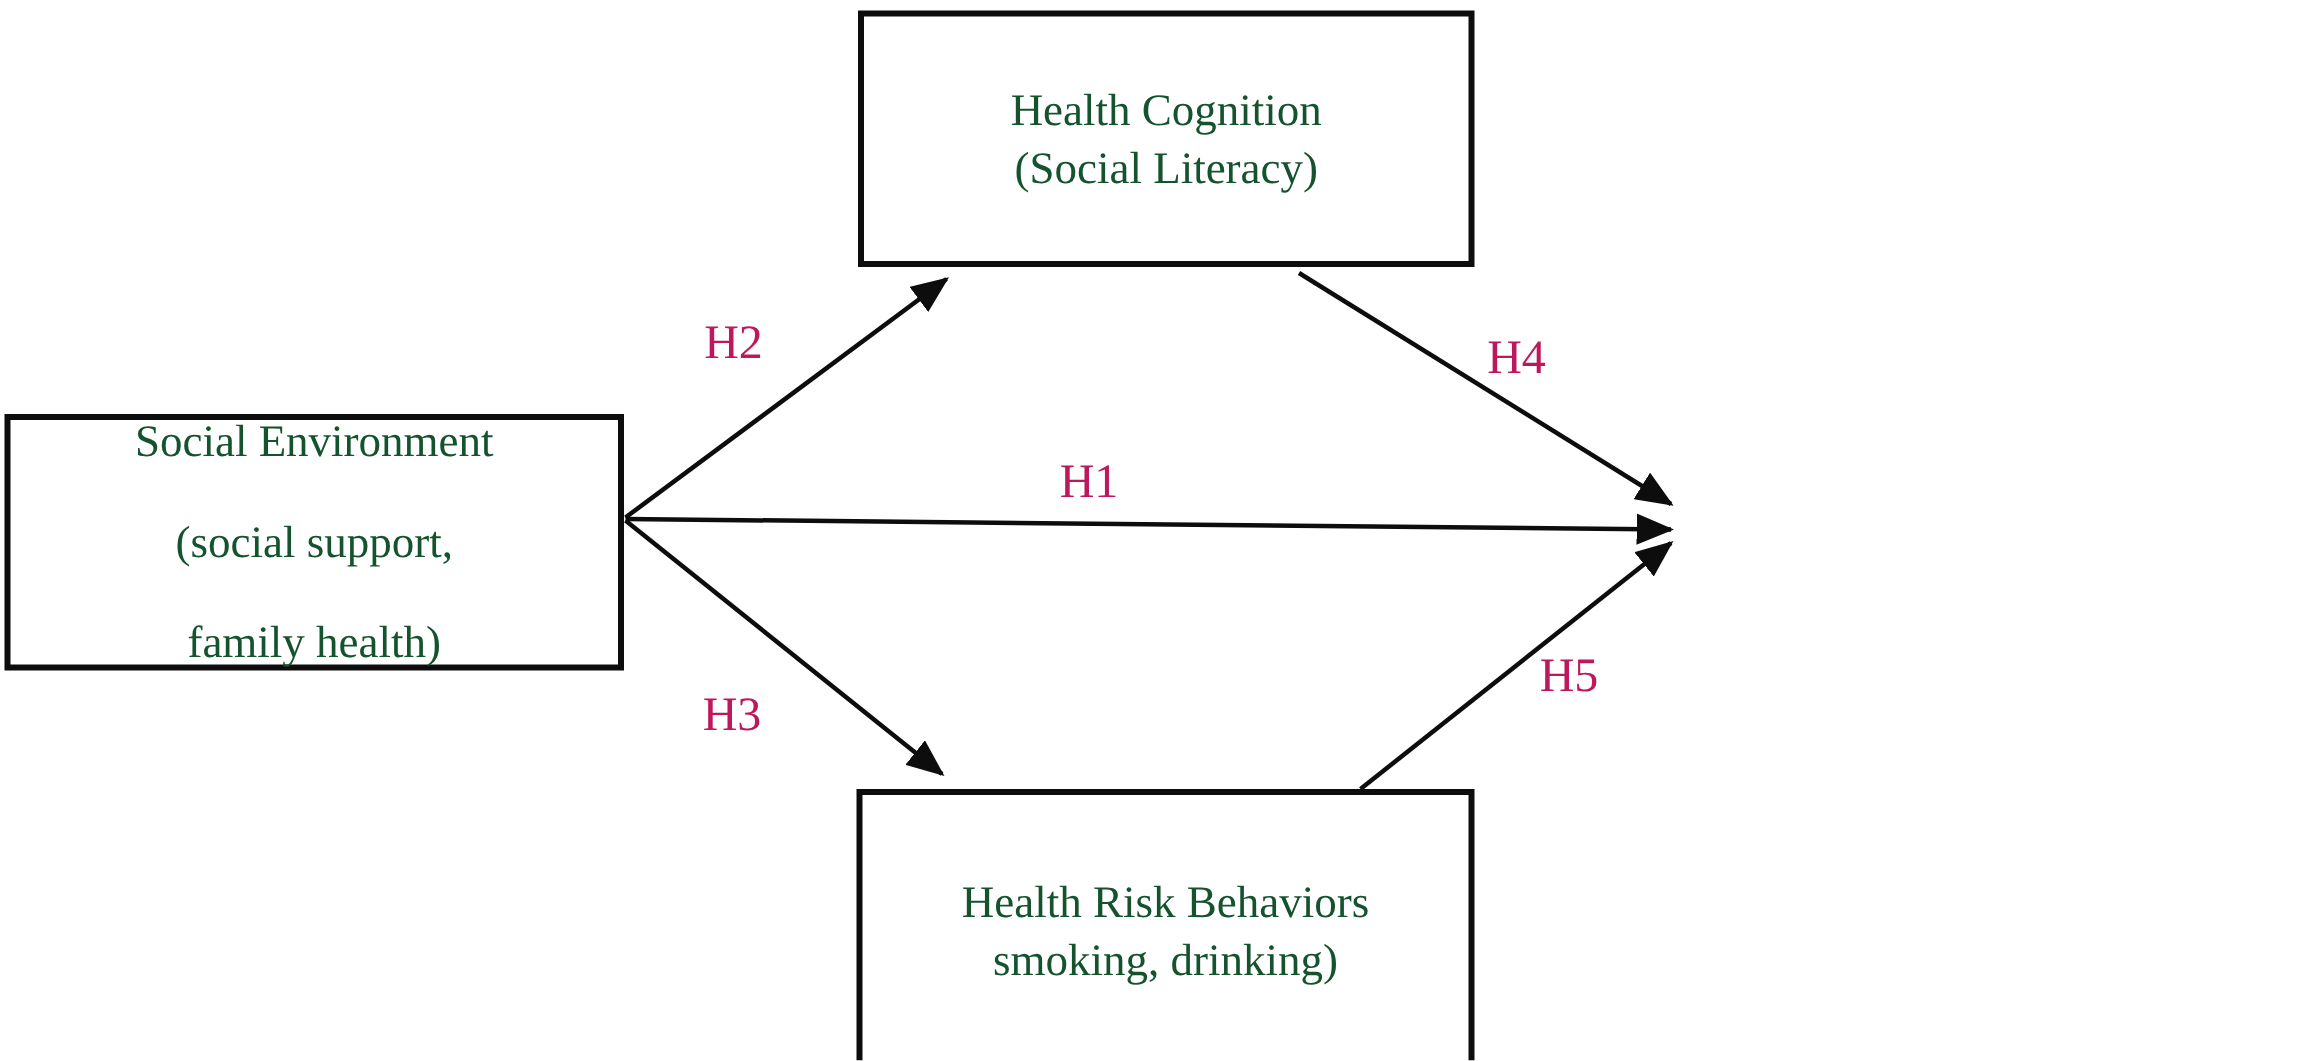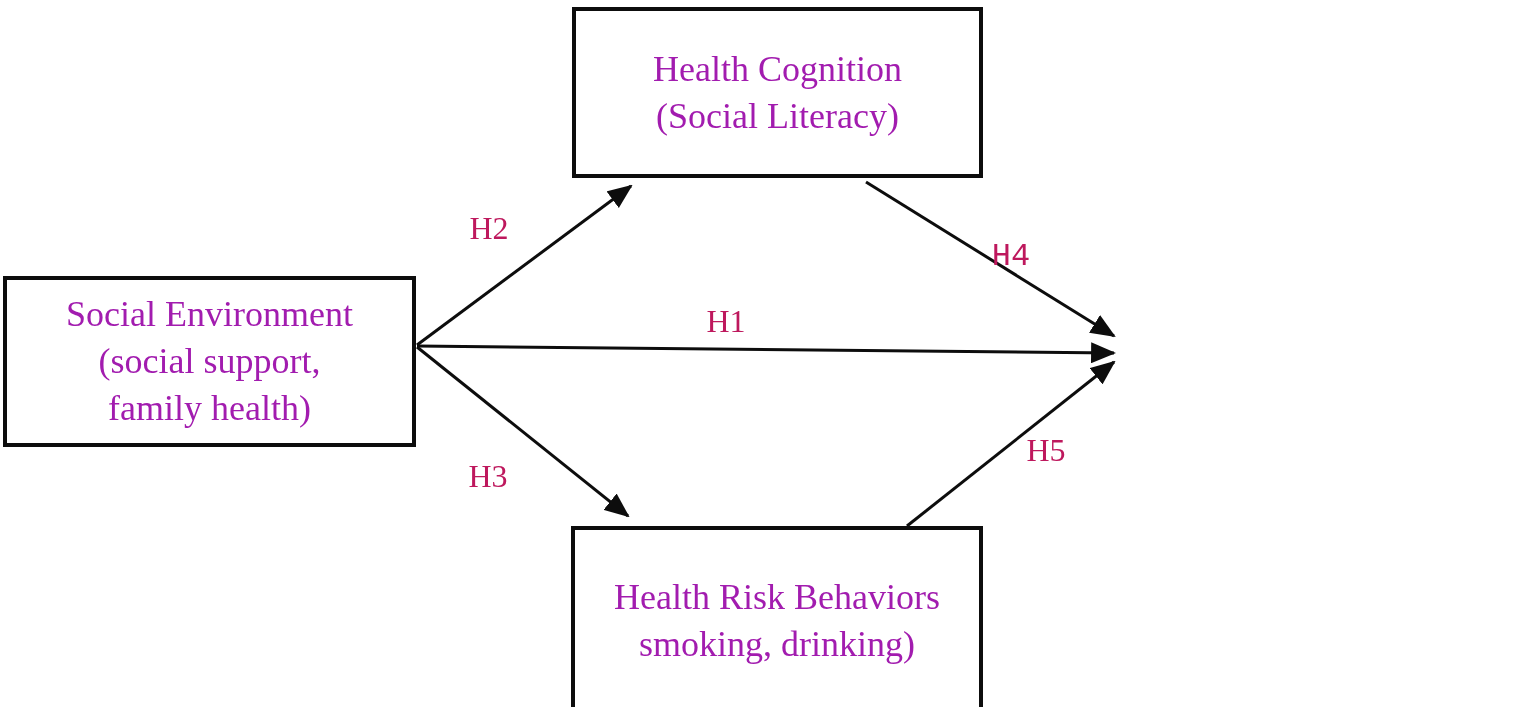--- a/index.html
+++ b/index.html
@@ -23,42 +23,42 @@
 
   .node-box {
     position: absolute;
     background: #ffffff;
     border: 4px solid #0d0d0d;
     display: flex;
     flex-direction: column;
     align-items: center;
     justify-content: center;
     text-align: center;
-    font-size: 36px;
+    font-size: 30px;
     line-height: 1.3;
-    color: #a21caf;
+    color: #14532d;
   }
 
   .box-health-cognition   { left: 572px; top: 7px;   width: 411px; height: 171px; }
-  .box-social-environment { left: 3px;   top: 276px; width: 413px; height: 171px; }
+  .box-social-environment { left: 3px;   top: 276px; width: 413px; height: 171px; gap: 28px; }
   .box-adverse-outcomes   { left: 1119px;top: 251px; width: 410px; height: 174px; }
   .box-risk-behaviors     { left: 571px; top: 526px; width: 412px; height: 189px; }
 
   .edge-label {
     position: absolute;
     font-size: 32px;
     color: #be185d;
     transform: translate(-50%, -50%);
     white-space: nowrap;
   }
 
   .label-h1 { left: 726px;  top: 321px; text-align: center; }
   .label-h2 { left: 489px;  top: 228px; }
   .label-h3 { left: 488px;  top: 476px; }
-  .label-h4 { left: 1011px; top: 256px; font-family: Liberation Mono, monospace; }
+  .label-h4 { left: 1011px; top: 238px; }
   .label-h5 { left: 1046px; top: 450px; }
 
   .edge-line { stroke: #0d0d0d; stroke-width: 3; }
 </style>
 </head>
 <body>
 
 <div class="canvas">
 
   <svg class="arrow-layer" viewBox="0 0 1535 707" xmlns="http://www.w3.org/2000/svg">

